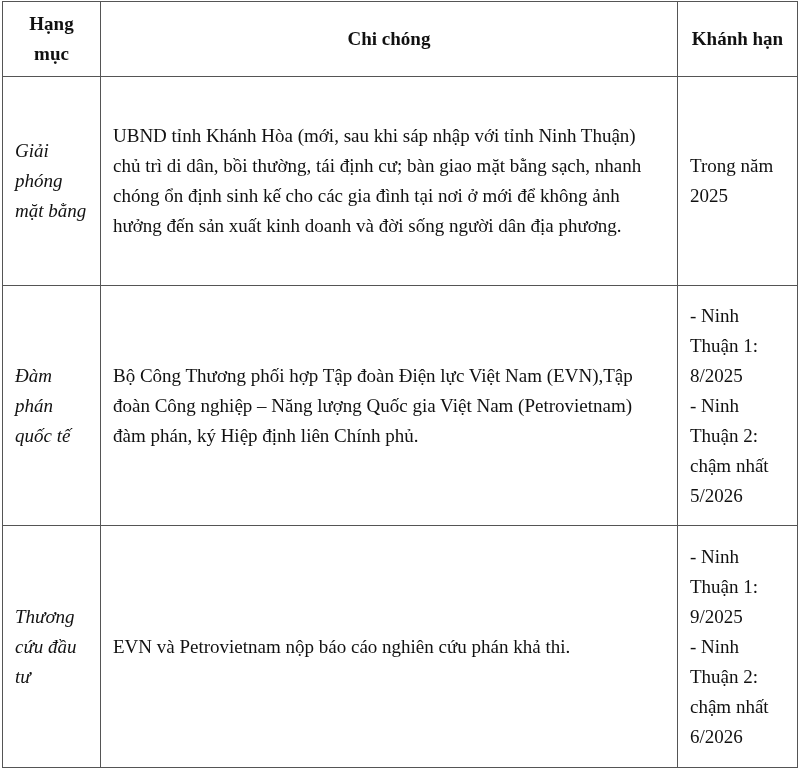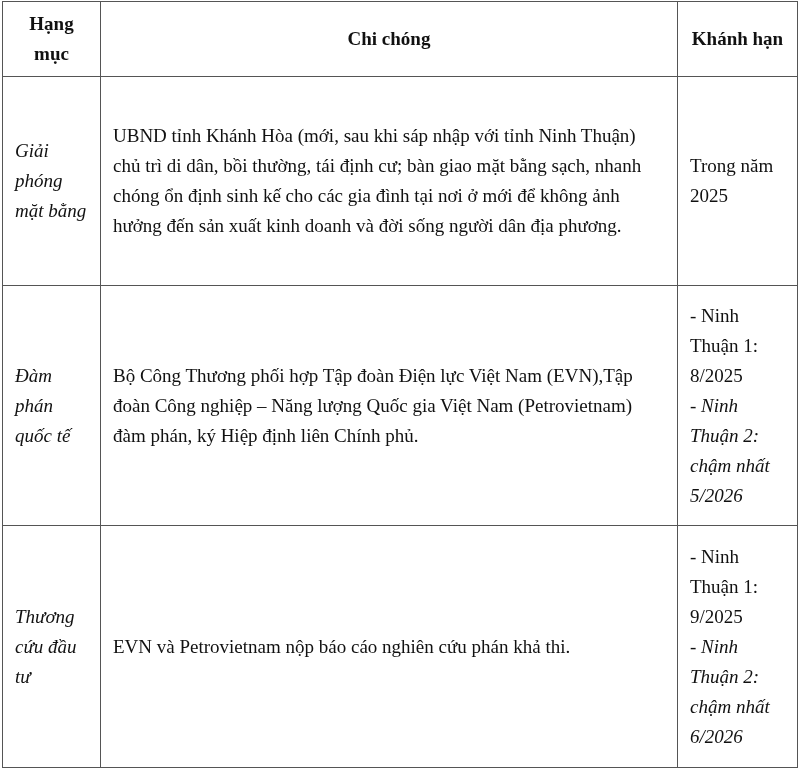--- a/index.html
+++ b/index.html
@@ -27,21 +27,21 @@
     col.c2 { width: 577px; }
     col.c3 { width: 120px; }
     tr.hdr { height: 75px; }
     tr.r1 { height: 209px; }
     tr.r2 { height: 240px; }
     tr.r3 { height: 242px; }
     td.cat { padding-left: 6px; font-style: italic; }
     td.det { padding-left: 8px; padding-right: 6px; }
     td.dl { padding-left: 7px; padding-right: 4px; }
     .dl-item { display: block; }
-    .dl-item + .dl-item { margin-top: 0; font-style: italic; }
+    .dl-item + .dl-item { margin-top: 0; }
   </style>
 </head>
 <body>
 
 <table class="plan">
   <colgroup>
     <col class="c1">
       <col class="c2">
       <col class="c3">
   </colgroup>

